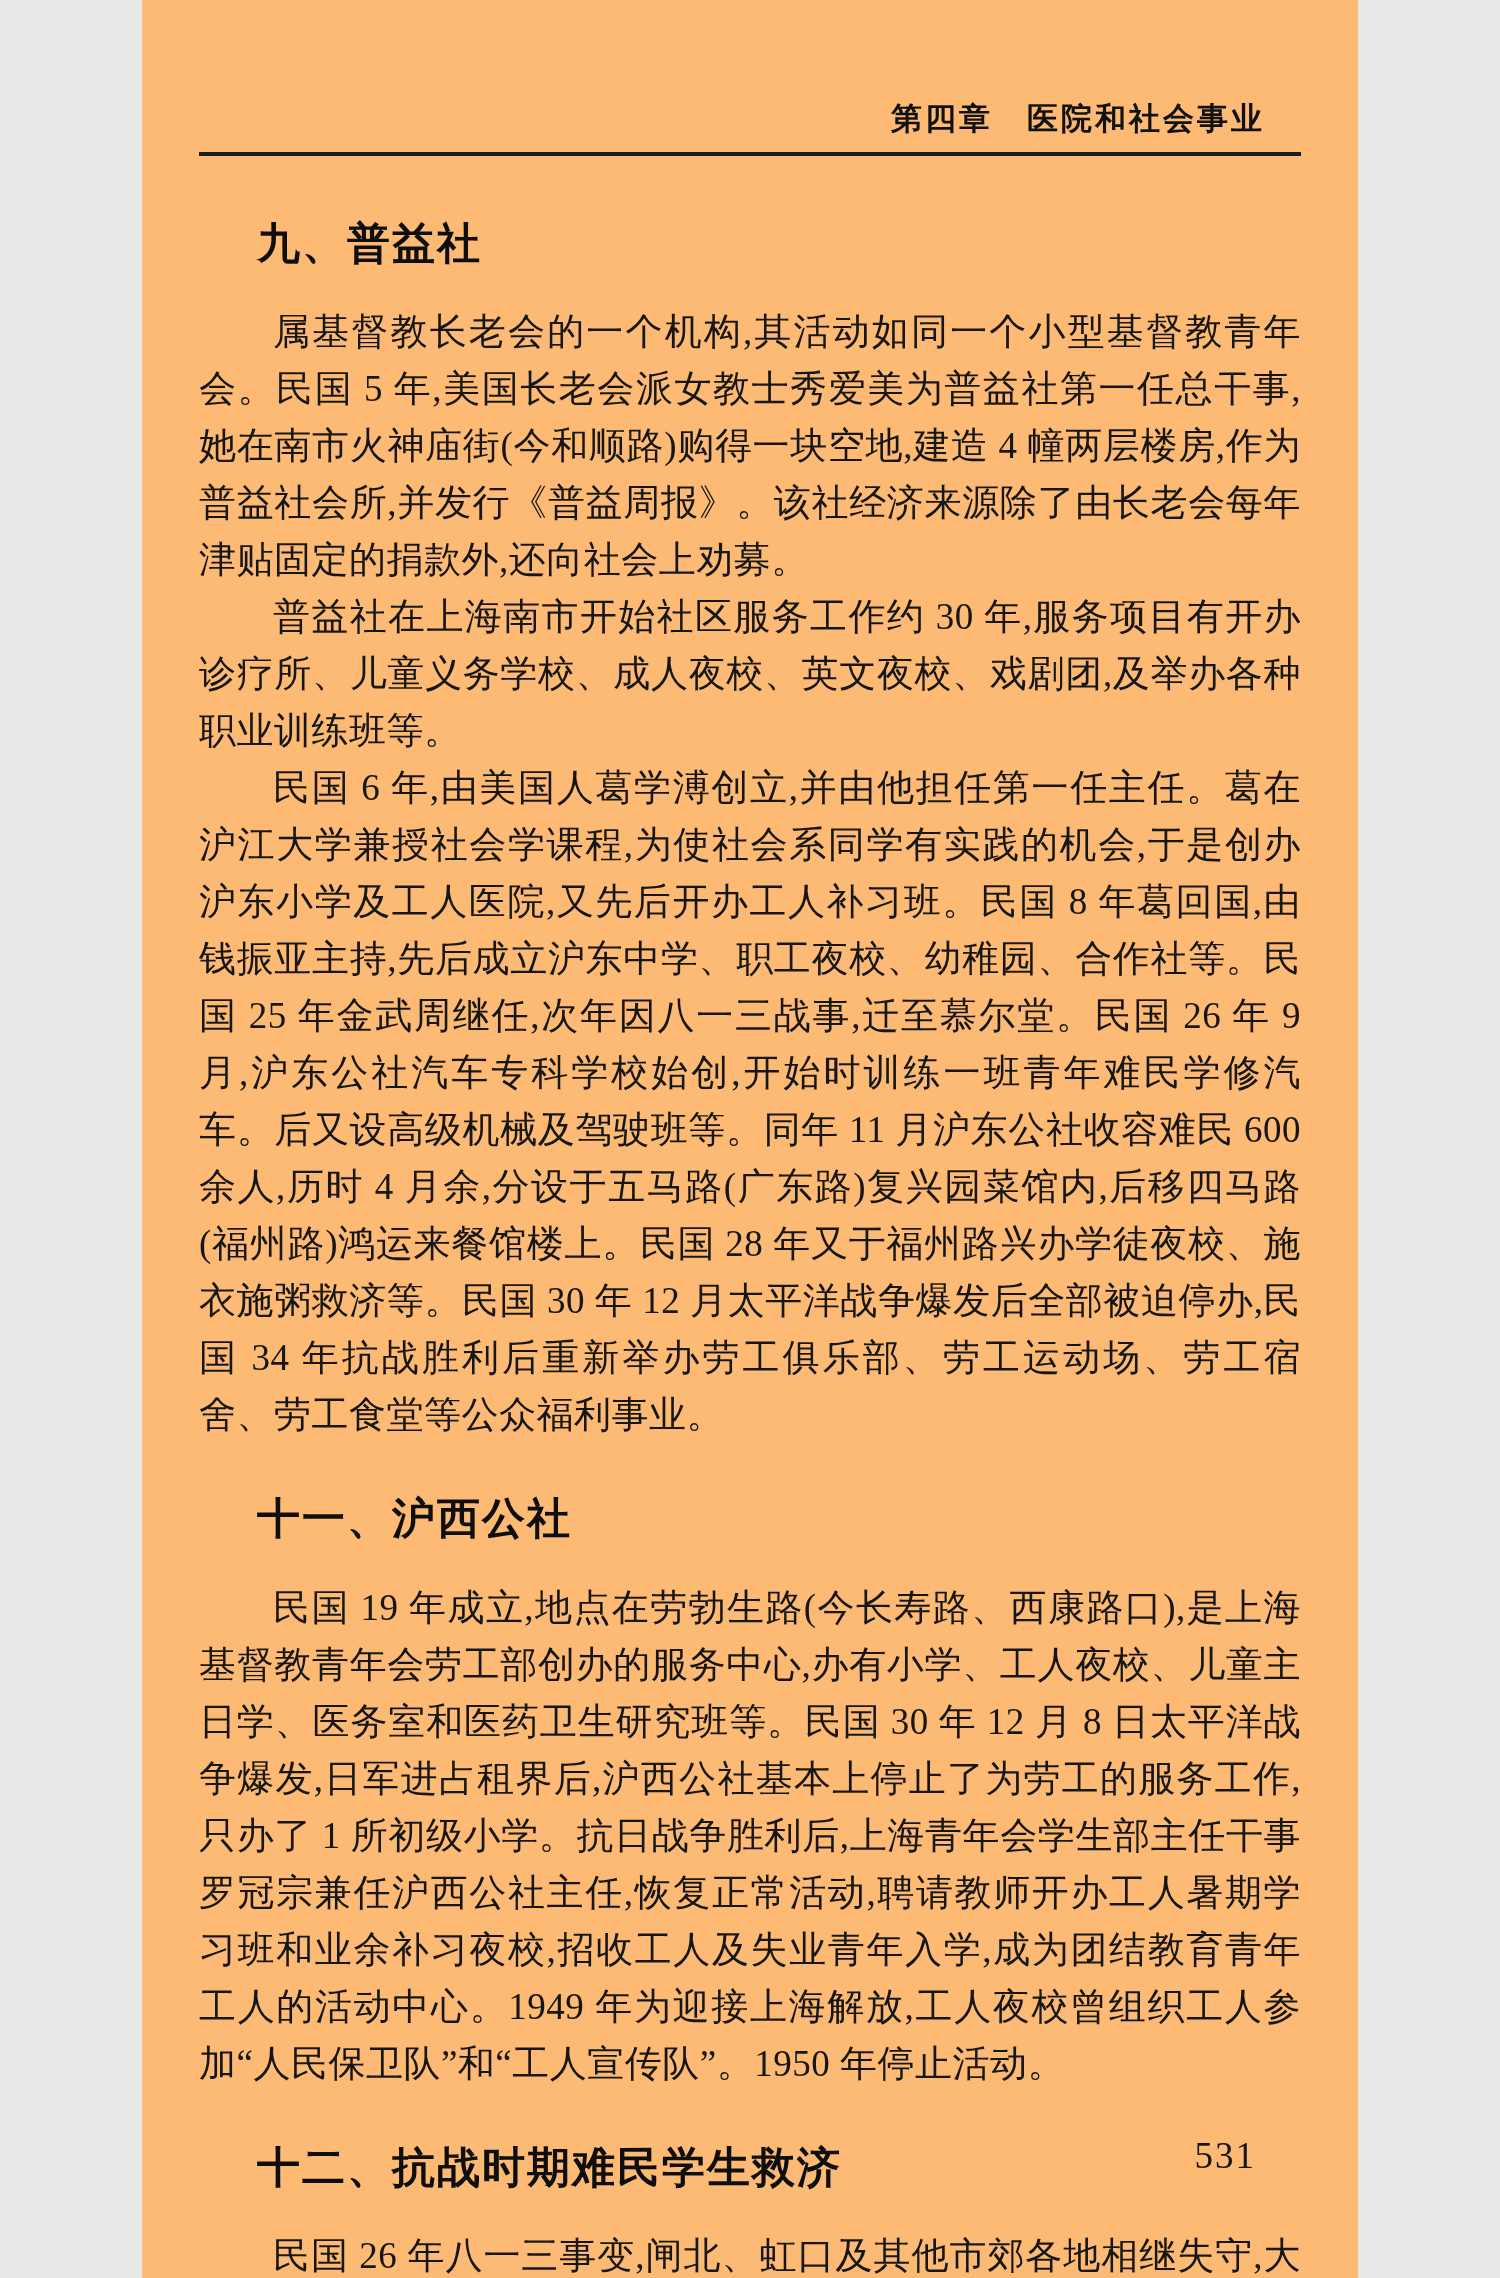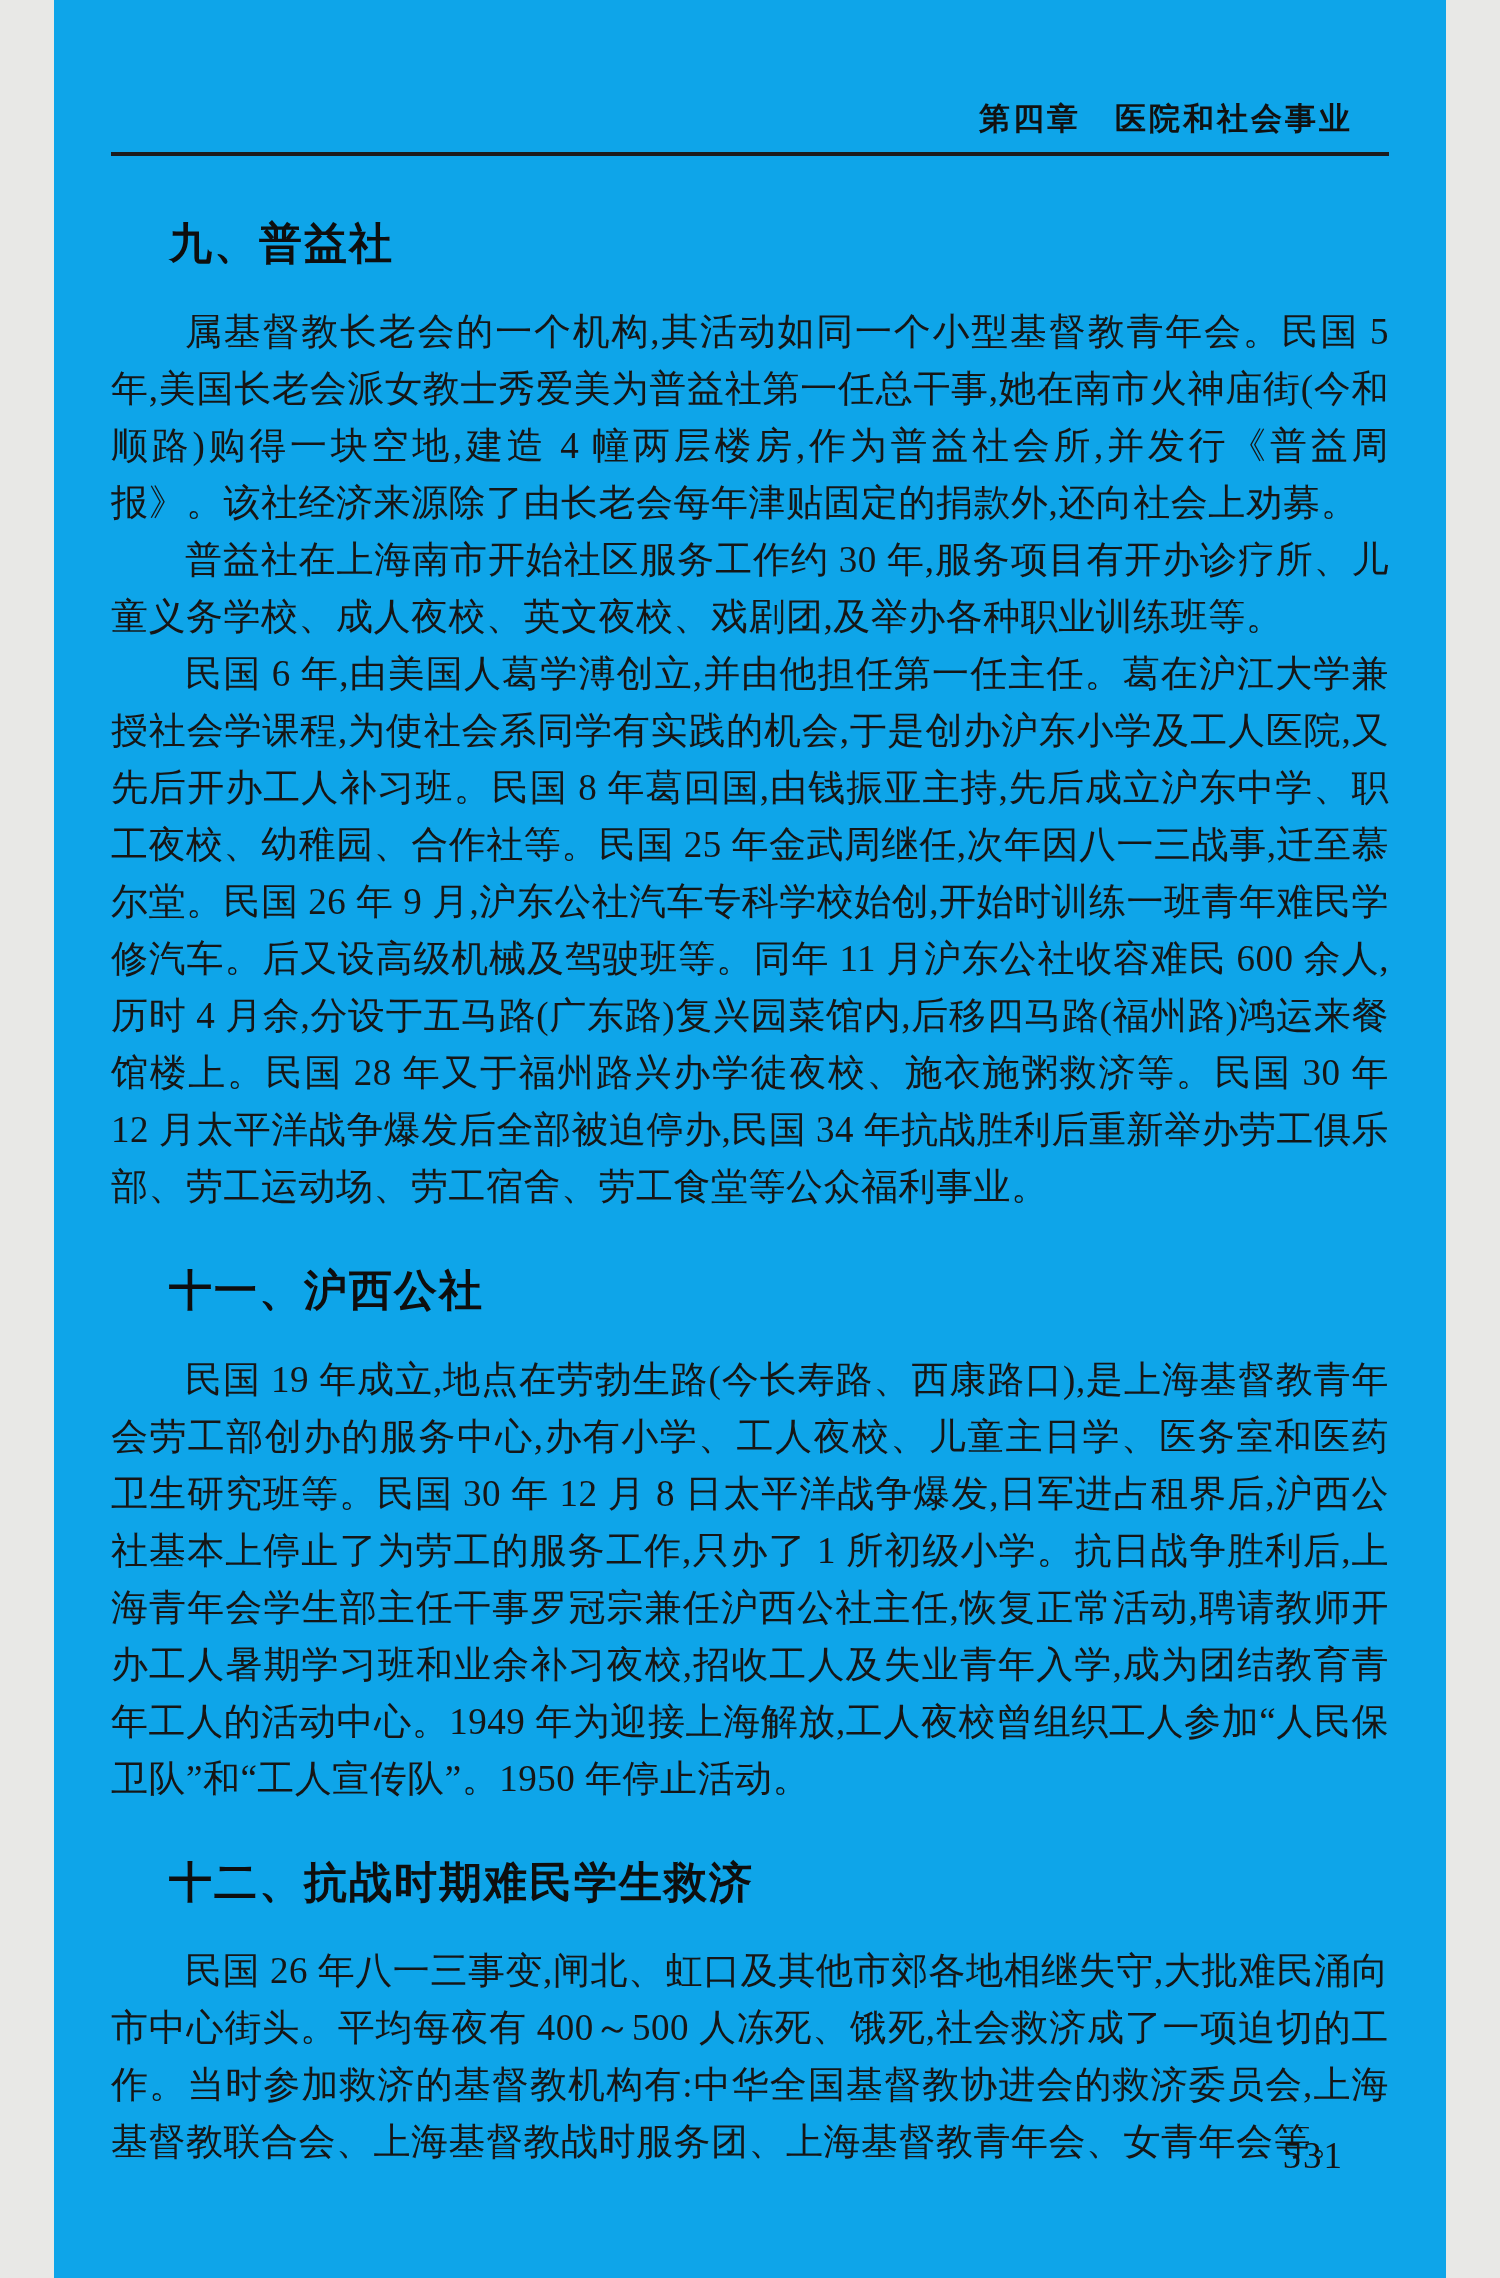--- a/index.html
+++ b/index.html
@@ -2,24 +2,24 @@
 <html lang="zh"><head>
 <meta charset="utf-8">
 <style>
   html, body {
     margin: 0;
     padding: 0;
     background: #e8e8e6;
   }
   .page {
     position: relative;
-    width: 1392px;
+    width: 1216px;
     height: 2278px;
     margin: 0 auto;
-    background: #0ea5e9;
+    background: #fdba74;
     color: #141414;
     font-family: "Liberation Serif", "DejaVu Serif", serif;
     box-sizing: border-box;
     padding: 0 57px;
     overflow: hidden;
   }
   .page-header {
     padding-top: 98px;
     padding-bottom: 12px;
     border-bottom: 4px solid #1c1c1c;

